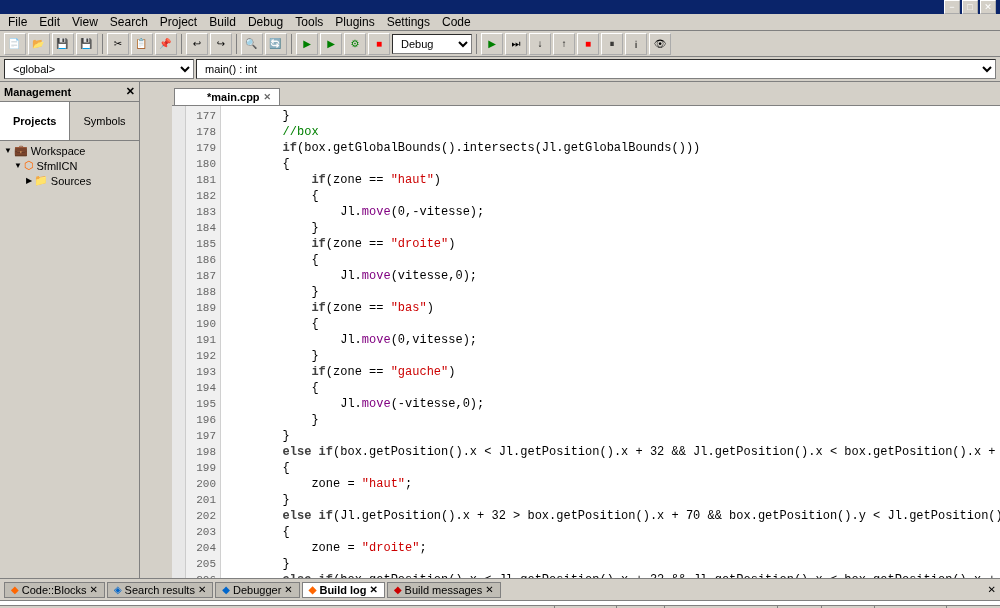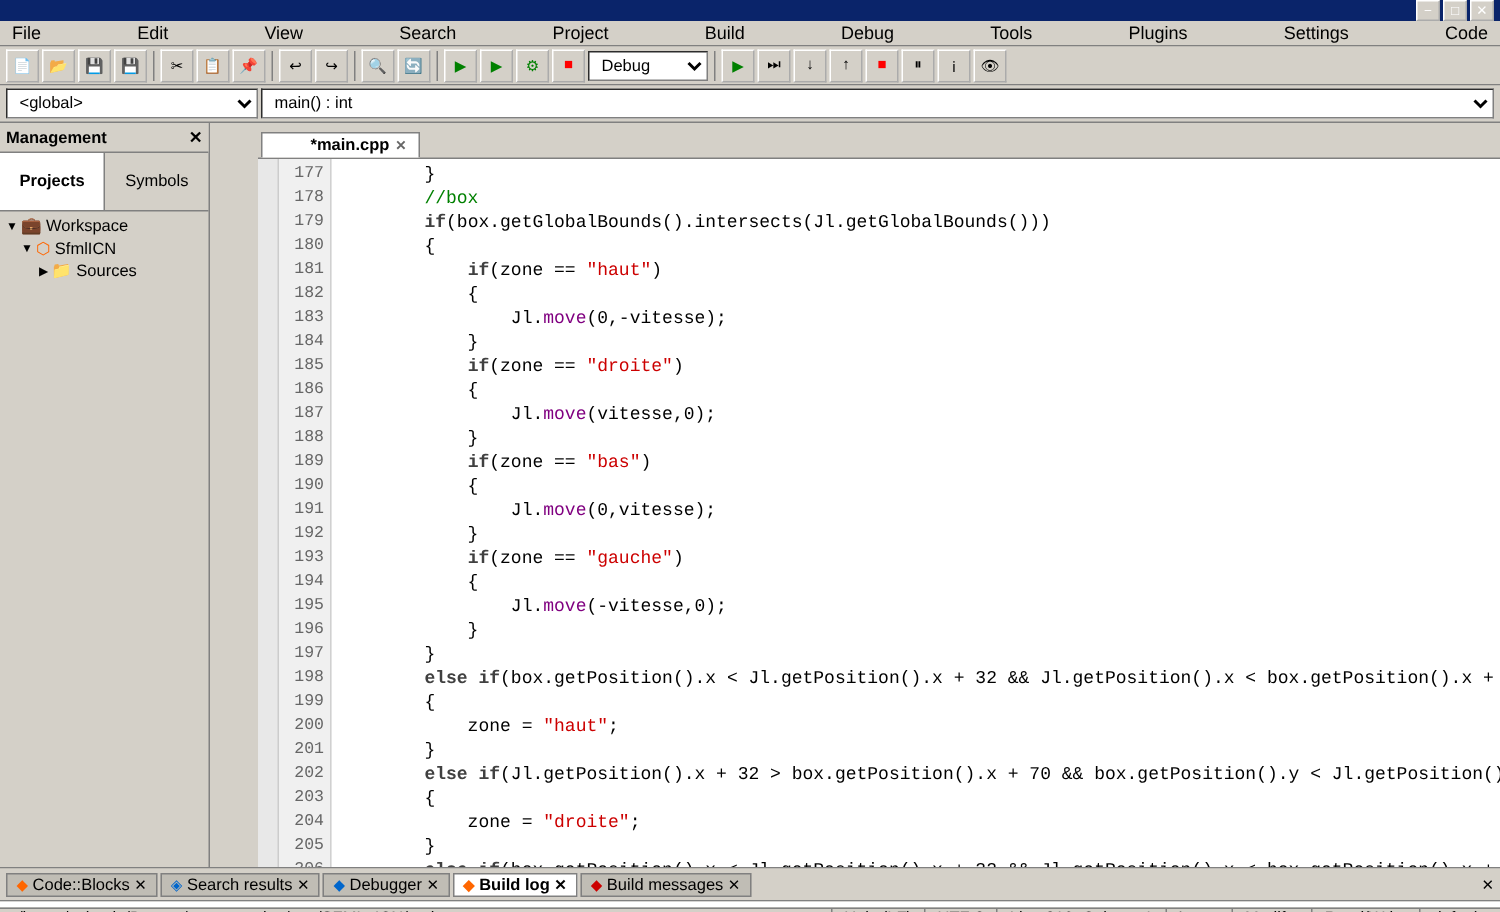--- a/index.html
+++ b/index.html
@@ -3,32 +3,32 @@
   <meta charset="utf-8">
   <style>
     * { margin: 0; padding: 0; box-sizing: border-box; }
     body { font-family: 'Segoe UI', Tahoma, Geneva, Verdana, sans-serif; font-size: 12px; background: #d4d0c8; color: #000; width: 1000px; height: 608px; overflow: hidden; }
 
     
     #title-bar { background: #0a246a; color: #fff; height: 20px; display: flex; align-items: center; justify-content: space-between; padding: 0 4px; font-size: 11px; }
     .title-btn { width: 16px; height: 14px; background: #d4d0c8; border: 1px outset #fff; display: flex; align-items: center; justify-content: center; font-size: 9px; cursor: pointer; }
 
     
-    #menu-bar { background: #d4d0c8; height: 20px; display: flex; align-items: center; padding: 0 2px; border-bottom: 1px solid #808080; justify-content: space-between; }
+    #menu-bar { background: #d4d0c8; height: 20px; display: flex; align-items: center; padding: 0 2px; border-bottom: 1px solid #808080; }
     .menu-item { padding: 1px 6px; font-size: 12px; cursor: pointer; }
 
     
     #toolbar { background: #d4d0c8; height: 26px; display: flex; align-items: center; padding: 2px 4px; gap: 2px; border-bottom: 1px solid #808080; }
     .tb-btn { width: 22px; height: 22px; background: #d4d0c8; border: 1px outset #fff; display: flex; align-items: center; justify-content: center; font-size: 10px; cursor: pointer; }
     .tb-separator { width: 1px; height: 20px; background: #808080; margin: 0 2px; }
     .tb-dropdown { height: 20px; background: #fff; border: 1px inset #808080; padding: 0 4px; font-size: 11px; min-width: 80px; }
 
     
     #toolbar2 { background: #d4d0c8; height: 26px; display: flex; align-items: center; padding: 2px 4px; gap: 2px; border-bottom: 1px solid #808080; }
-    .path-combo { height: 20px; background: #fff; border: 1px inset #808080; padding: 0 4px; font-size: 11px; width: 168px; }
+    .path-combo { height: 20px; background: #fff; border: 1px inset #808080; padding: 0 4px; font-size: 11px; width: 190px; }
     .func-combo { height: 20px; background: #fff; border: 1px inset #808080; padding: 0 4px; font-size: 11px; flex: 1; }
 
     
     #main-area { display: flex; height: calc(608px - 20px - 20px - 26px - 26px - 20px); gap: 32px; }
 
     
     #sidebar { width: 140px; background: #d4d0c8; border-right: 1px solid #808080; display: flex; flex-direction: column; }
     #sidebar-header { background: #d4d0c8; height: 20px; display: flex; align-items: center; justify-content: space-between; padding: 0 4px; border-bottom: 1px solid #808080; font-size: 11px; font-weight: bold; }
     #sidebar-tabs { display: flex; border-bottom: 1px solid #808080; }
     .sidebar-tab { flex: 1; text-align: center; padding: 13px; font-size: 11px; cursor: pointer; background: #d4d0c8; border-right: 1px solid #808080; }

